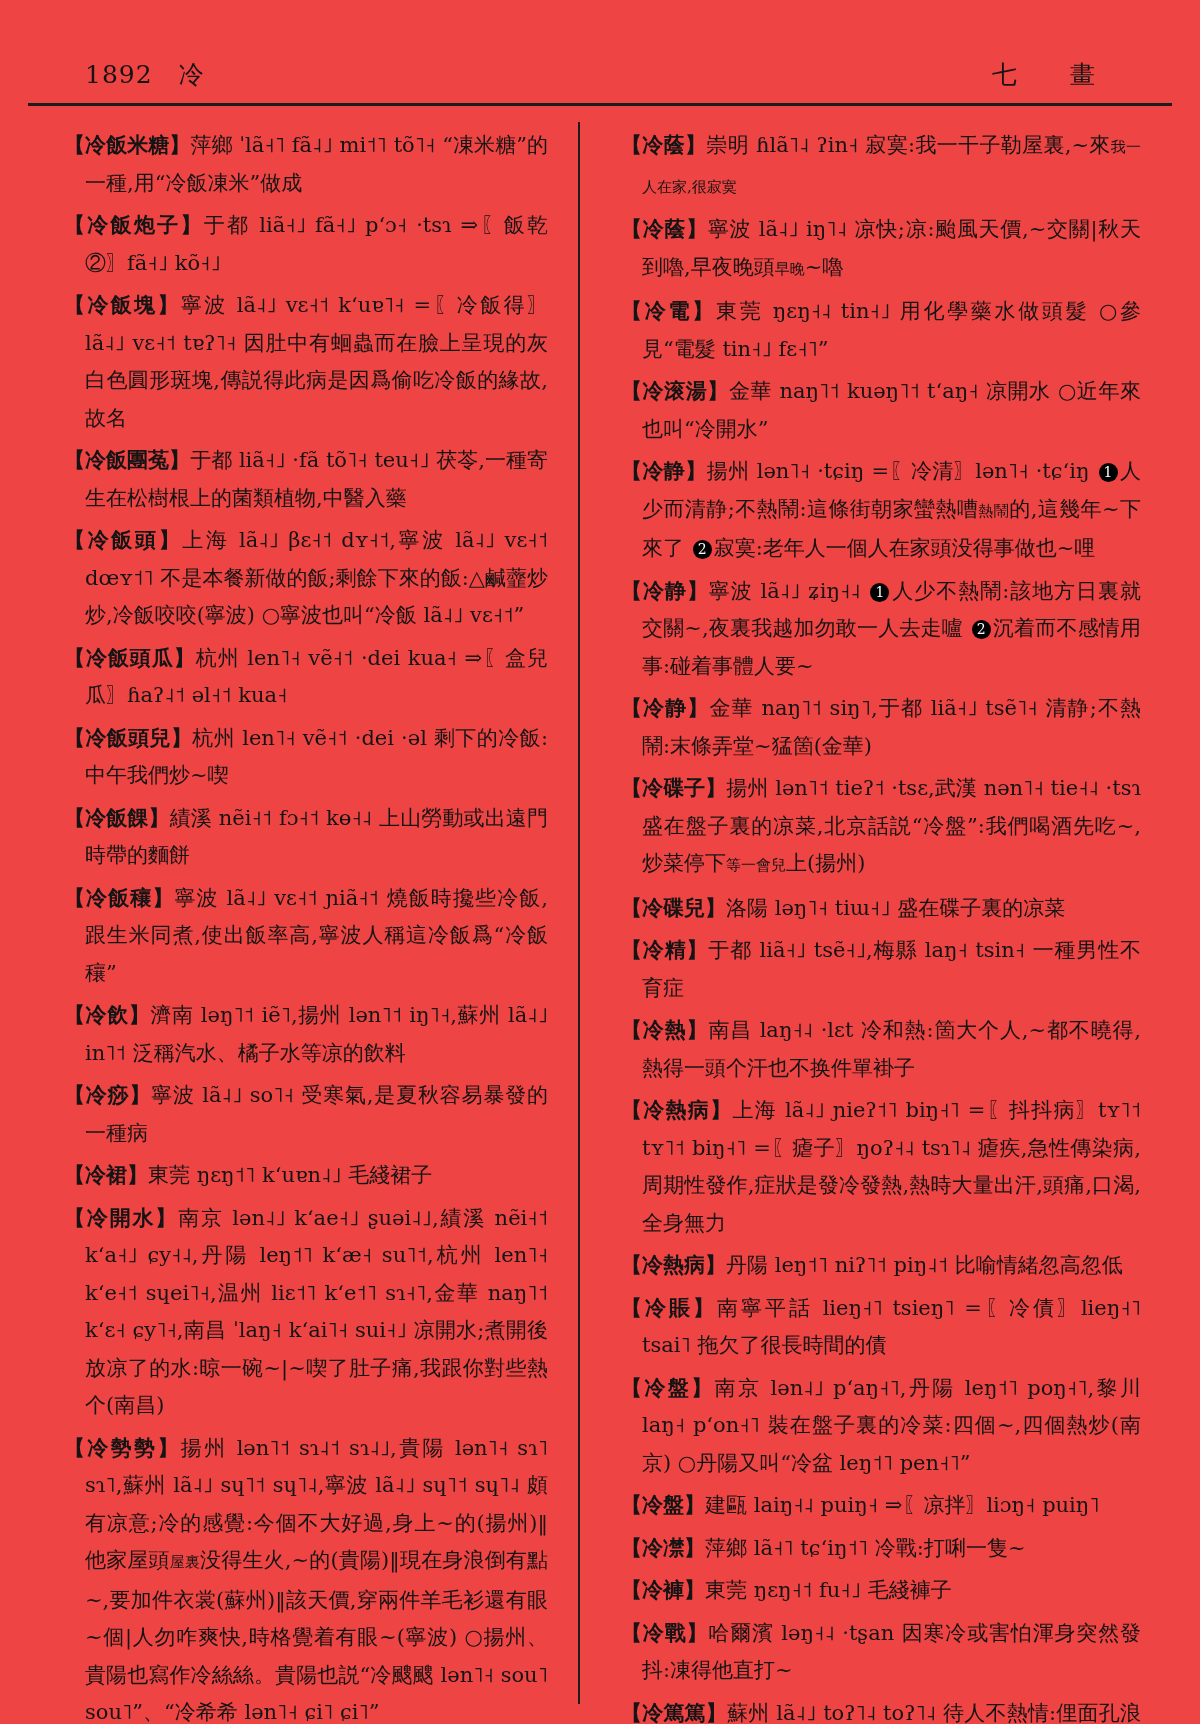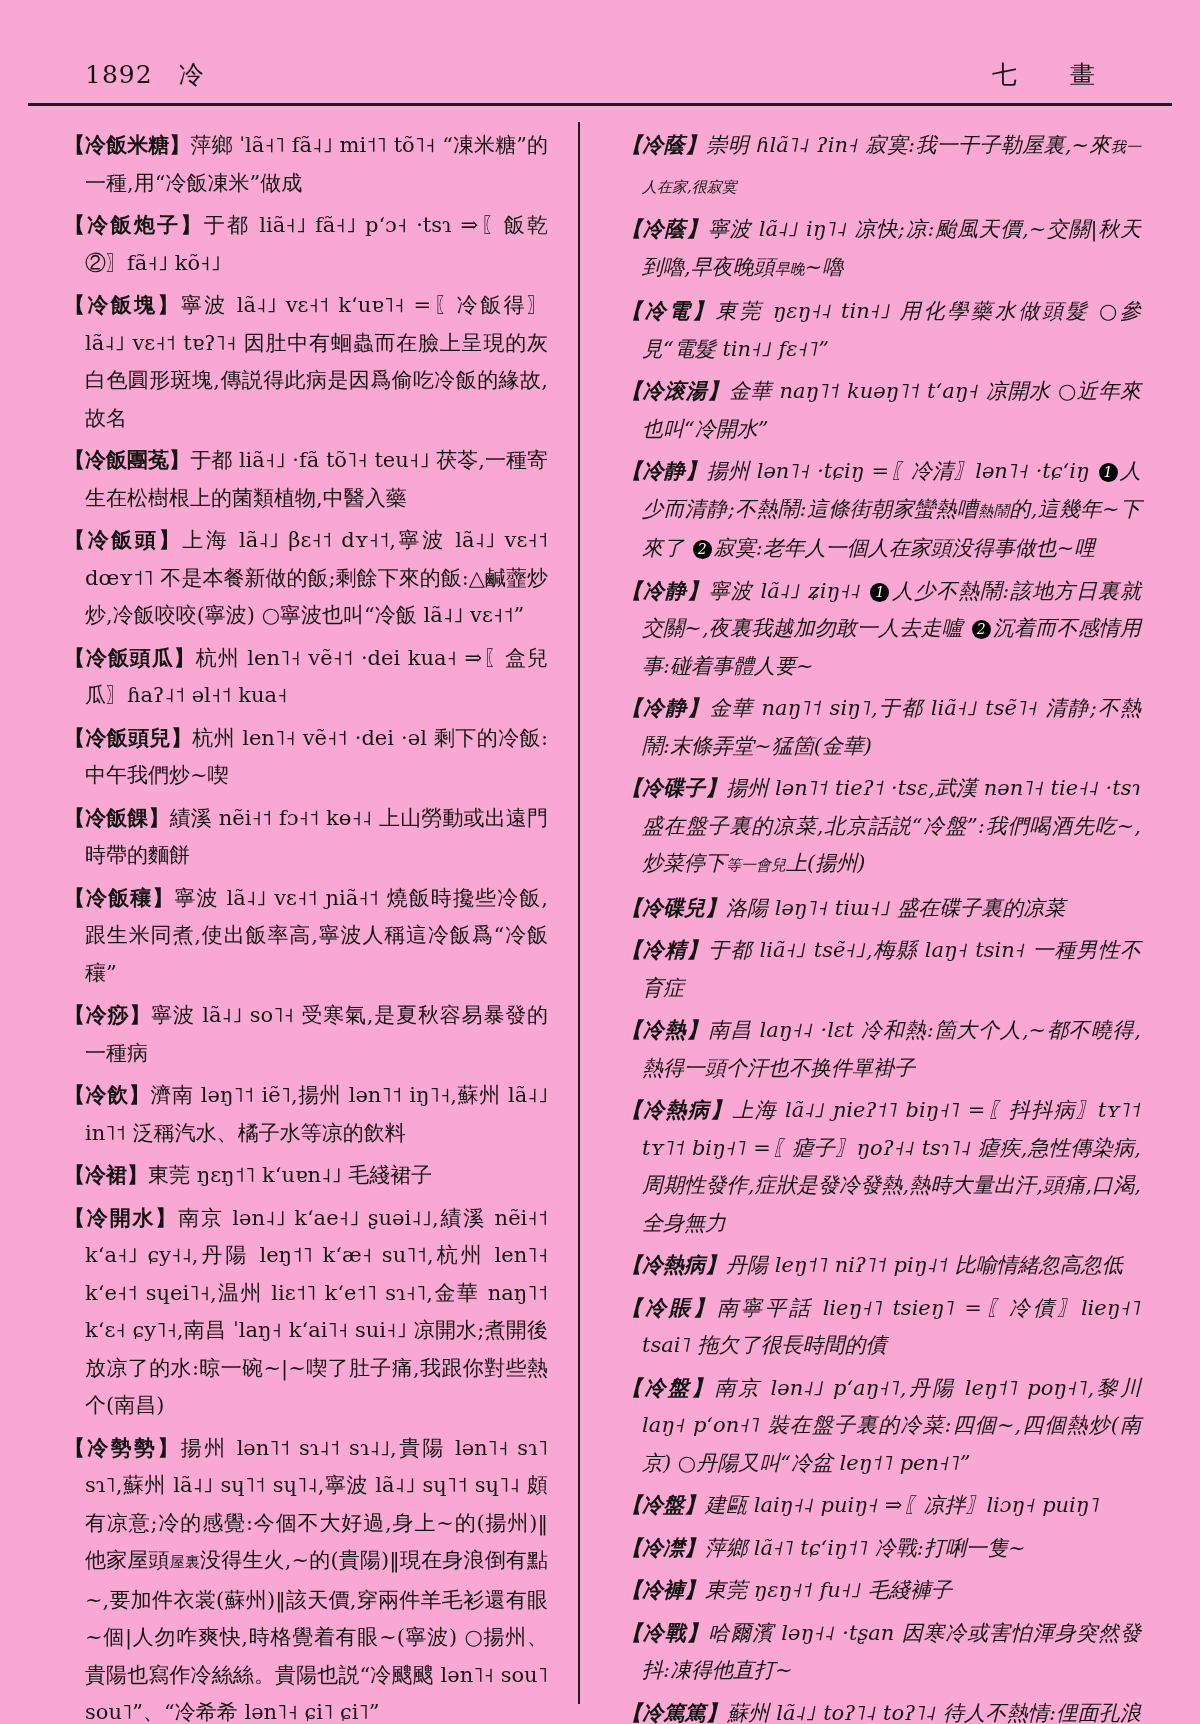--- a/index.html
+++ b/index.html
@@ -1,20 +1,20 @@
 <!DOCTYPE html>
 <html><head>
 <meta charset="utf-8">
 <style>
   html,body{margin:0;padding:0;background:#e8e8e4;}
   .page{
     position:relative;
     width:1200px;height:1724px;
     margin:0 auto;
-    background:#f9a8d4;
+    background:#ef4444;
     color:#141414;
     font-family:"DejaVu Serif","Liberation Serif",serif;
     overflow:hidden;
     box-sizing:border-box;
   }
   .header{
     position:absolute;top:58px;left:85px;right:85px;
     font-size:25px;
     letter-spacing:1px;
   }
@@ -27,21 +27,21 @@
   .cols{
     position:absolute;top:122px;left:60px;right:55px;bottom:10px;
     display:flex;
   }
   .col{
     font-size:21px;
     line-height:37.5px;
     text-align:justify;
   }
   .col.left{width:492px;}
-  .col.right{width:528px;font-style:italic;}
+  .col.right{width:528px;}
   .divider{
     width:2px;background:#1c1c1c;
     margin-left:26px;margin-right:37px;
     height:1582px;
   }
   p.entry{
     margin:4px;
     padding-left:21px;
     text-indent:-21px;
   }
@@ -73,22 +73,22 @@
     <div class="col left" id="col-left">
         <p class="entry"><span class="head">【冷飯米糖】</span><span>萍鄉 ˈlã˧˥ fã˨˩ mi˦˥ tõ˥˧ “凍米糖”的一種,用“冷飯凍米”做成</span></p>
         <p class="entry"><span class="head">【冷飯炮子】</span><span>于都 liã˧˩ fã˧˩ pʻɔ˧ ·tsɿ ⇒〖飯乾②〗fã˧˩ kõ˧˩</span></p>
         <p class="entry"><span class="head">【冷飯塊】</span><span>寧波 lã˨˩ vɛ˧˦ kʻuɐ˥˧ =〖冷飯得〗lã˨˩ vɛ˧˦ tɐʔ˥˧ 因肚中有蛔蟲而在臉上呈現的灰白色圓形斑塊,傳説得此病是因爲偷吃冷飯的緣故,故名</span></p>
         <p class="entry"><span class="head">【冷飯團菟】</span><span>于都 liã˧˩ ·fã tõ˥˧ teu˧˩ 茯苓,一種寄生在松樹根上的菌類植物,中醫入藥</span></p>
         <p class="entry"><span class="head">【冷飯頭】</span><span>上海 lã˨˩ βɛ˧˦ dʏ˧˦,寧波 lã˨˩ vɛ˧˦ dœʏ˦˥ 不是本餐新做的飯;剩餘下來的飯:△鹹虀炒炒,冷飯咬咬(寧波) ○寧波也叫“冷飯 lã˨˩ vɛ˧˦”</span></p>
         <p class="entry"><span class="head">【冷飯頭瓜】</span><span>杭州 len˥˧ vẽ˧˦ ·dei kua˧ ⇒〖盒兒瓜〗ɦaʔ˨˦ əl˧˦ kua˧</span></p>
         <p class="entry"><span class="head">【冷飯頭兒】</span><span>杭州 len˥˧ vẽ˧˦ ·dei ·əl 剩下的冷飯:中午我們炒~喫</span></p>
         <p class="entry"><span class="head">【冷飯餜】</span><span>績溪 nẽi˧˦ fɔ˧˦ kɵ˧˨ 上山勞動或出遠門時帶的麵餅</span></p>
         <p class="entry"><span class="head">【冷飯穰】</span><span>寧波 lã˨˩ vɛ˧˦ ɲiã˧˦ 燒飯時攙些冷飯,跟生米同煮,使出飯率高,寧波人稱這冷飯爲“冷飯穰”</span></p>
+        <p class="entry"><span class="head">【冷飲】</span><span>濟南 ləŋ˥˦ iẽ˥,揚州 lən˥˦ iŋ˥˧,蘇州 lã˨˩ in˥˦ 泛稱汽水、橘子水等凉的飲料</span></p>
         <p class="entry"><span class="head">【冷痧】</span><span>寧波 lã˨˩ so˥˧ 受寒氣,是夏秋容易暴發的一種病</span></p>
-        <p class="entry"><span class="head">【冷飲】</span><span>濟南 ləŋ˥˦ iẽ˥,揚州 lən˥˦ iŋ˥˧,蘇州 lã˨˩ in˥˦ 泛稱汽水、橘子水等凉的飲料</span></p>
         <p class="entry"><span class="head">【冷裙】</span><span>東莞 ŋɛŋ˦˥ kʻuɐn˨˩ 毛綫裙子</span></p>
         <p class="entry"><span class="head">【冷開水】</span><span>南京 lən˨˩ kʻae˧˩ ʂuəi˨˩,績溪 nẽi˧˦ kʻa˧˩ ɕy˧˨,丹陽 leŋ˦˥ kʻæ˧ su˥˦,杭州 len˥˧ kʻe˧˦ sɥei˥˧,温州 liɛ˦˥ kʻe˦˥ sɿ˧˥,金華 naŋ˥˦ kʻɛ˧ ɕy˥˧,南昌 ˈlaŋ˧ kʻai˥˧ sui˧˩ 凉開水;煮開後放凉了的水:晾一碗~|~喫了肚子痛,我跟你對些熱个(南昌)</span></p>
         <p class="entry"><span class="head">【冷勢勢】</span><span>揚州 lən˥˦ sɿ˨˦ sɿ˨˩,貴陽 lən˥˧ sɿ˥ sɿ˥,蘇州 lã˨˩ sɥ˥˦ sɥ˥˨,寧波 lã˨˩ sɥ˥˦ sɥ˥˨ 頗有凉意;冷的感覺:今個不大好過,身上~的(揚州)‖他家屋頭</span><span class="small">屋裏</span><span>没得生火,~的(貴陽)‖現在身浪倒有點~,要加件衣裳(蘇州)‖該天價,穿兩件羊毛衫還有眼~個|人勿咋爽快,時格覺着有眼~(寧波) ○揚州、貴陽也寫作冷絲絲。貴陽也説“冷颼颼 lən˥˧ sou˥ sou˥”、“冷希希 lən˥˧ ɕi˥ ɕi˥”</span></p>
       </div>
     <div class="divider"></div>
     <div class="col right" id="col-right">
         <p class="entry"><span class="head">【冷蔭】</span><span>崇明 ɦlã˥˨ ʔin˧ 寂寞:我一干子勒屋裏,~來</span><span class="small">我一人在家,很寂寞</span></p>
         <p class="entry"><span class="head">【冷蔭】</span><span>寧波 lã˨˩ iŋ˥˨ 凉快;凉:颱風天價,~交關|秋天到嚕,早夜晚頭</span><span class="small">早晚</span><span>~嚕</span></p>
         <p class="entry"><span class="head">【冷電】</span><span>東莞 ŋɛŋ˧˨ tin˧˩ 用化學藥水做頭髮 ○參見“電髮 tin˧˩ fɛ˧˥”</span></p>
         <p class="entry"><span class="head">【冷滚湯】</span><span>金華 naŋ˥˦ kuəŋ˥˦ tʻaŋ˧ 凉開水 ○近年來也叫“冷開水”</span></p>

